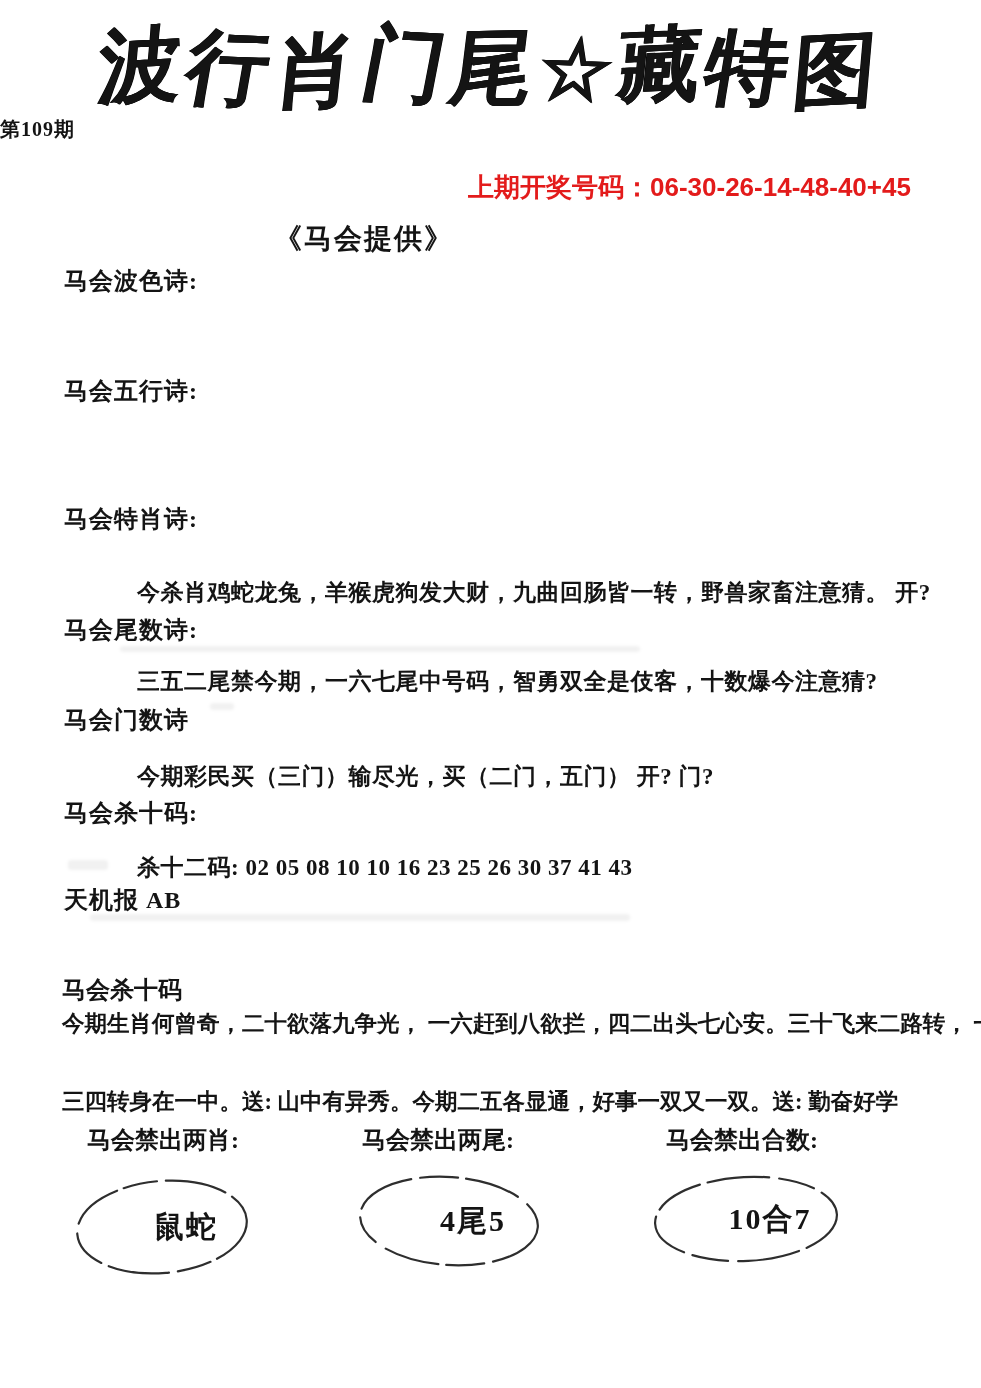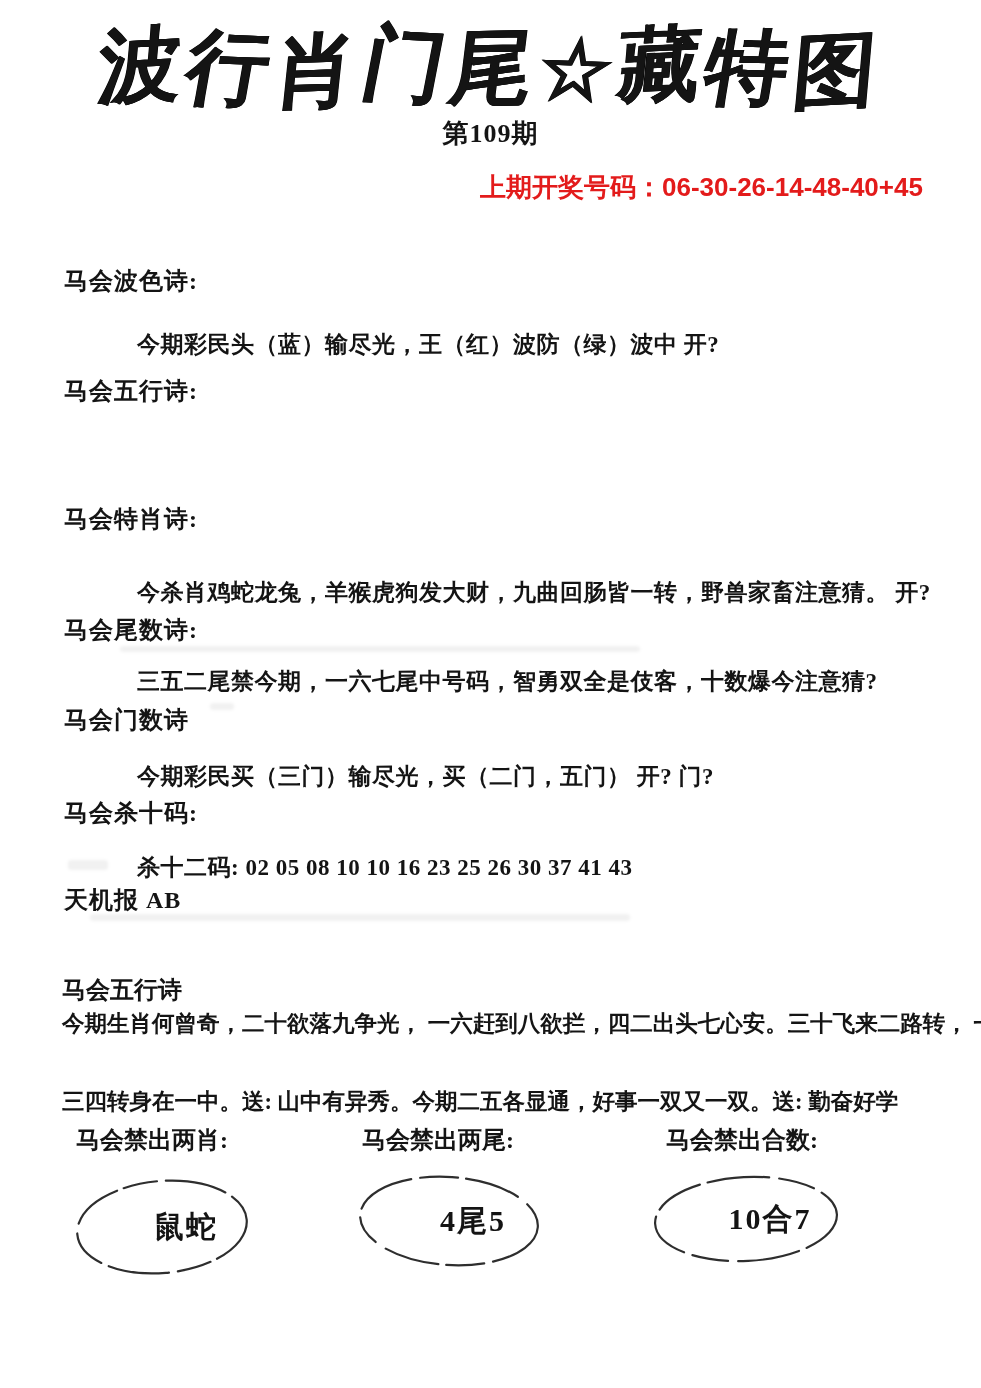--- a/index.html
+++ b/index.html
@@ -16,28 +16,27 @@
   .title{
     top:20px;left:0;right:0;
     text-align:center;
     font-size:82px;line-height:1.2;
     font-weight:900;
     transform:skewX(-8deg);
     letter-spacing:6px;
     text-shadow:0.5px 0 0 #000, -0.5px 0 0 #000;
   }
   .issue{
-    top:116px;left:0;right:0;text-align:center;
-    font-size:26px;font-weight:bold;letter-spacing:1px;
+    top:116px;left:0;right:0;text-align:left;
+    font-size:20px;font-weight:bold;letter-spacing:1px;
   }
   .lastdraw{
     top:170px;left:468px;
     font-size:26px;font-weight:bold;
     font-family:"Liberation Sans", sans-serif;
-    margin-left:12px;
   }
   .provider{top:220px;left:274px;font-size:28px;font-weight:bold;letter-spacing:2px;}
   .seclabel{left:64px;font-size:24px;font-weight:bold;letter-spacing:1px;}
   .secline{left:137px;font-size:23px;font-weight:bold;letter-spacing:0.5px;}
   .pj-label{top:974px;left:62px;font-size:24px;font-weight:bold;}
   .pj-line{left:62px;width:910px;font-size:22.5px;font-weight:bold;letter-spacing:0;}
   .forb-label{top:1124px;font-size:24px;font-weight:bold;}
   .oval{
     position:absolute;
     display:flex;align-items:center;justify-content:center;
@@ -53,45 +52,45 @@
   }
 </style>
 </head>
 <body>
 
 <div class="sheet">
 
   <div class="abs title"><span style="display: inline-block; transform: rotate(-3deg) translateY(-3px);">波</span><span style="display: inline-block; transform: rotate(2deg) translateY(0px);">行</span><span style="display: inline-block; transform: rotate(-2deg) translateY(3px);">肖</span><span style="display: inline-block; transform: rotate(3deg) translateY(-3px);">门</span><span style="display: inline-block; transform: rotate(-1deg) translateY(0px);">尾</span><span style="display: inline-block; transform: rotate(2deg) translateY(3px);">☆</span><span style="display: inline-block; transform: rotate(-2.5deg) translateY(-3px);">藏</span><span style="display: inline-block; transform: rotate(1.5deg) translateY(0px);">特</span><span style="display: inline-block; transform: rotate(-3deg) translateY(3px);">图</span></div>
   <div class="abs issue">第109期</div>
   <div class="abs lastdraw" style="color: rgb(227, 27, 27);">上期开奖号码：06-30-26-14-48-40+45</div>
+  <div class="abs provider">《马会提供》</div>
 
   <div class="abs seclabel" style="top:265px">马会波色诗:</div>
-  <div class="abs secline" style="top:329px">今期彩民头（蓝）输尽光，王（红）波防（绿）波中 开?</div>
 
   <div class="abs seclabel" style="top:375px">马会五行诗:</div>
 
   <div class="abs seclabel" style="top:503px">马会特肖诗:</div>
   <div class="abs secline" style="top:577px">今杀肖鸡蛇龙兔，羊猴虎狗发大财，九曲回肠皆一转，野兽家畜注意猜。 开?</div>
 
   <div class="abs seclabel" style="top:614px">马会尾数诗:</div>
   <div class="abs secline" style="top:666px">三五二尾禁今期，一六七尾中号码，智勇双全是伎客，十数爆今注意猜?</div>
 
   <div class="abs seclabel" style="top:704px">马会门数诗</div>
   <div class="abs secline" style="top:761px">今期彩民买（三门）输尽光，买（二门，五门） 开? 门?</div>
 
   <div class="abs seclabel" style="top:797px">马会杀十码:</div>
   <div class="abs secline" style="top:852px">杀十二码: 02 05 08 10 10 16 23 25 26 30 37 41 43</div>
 
   <div class="abs seclabel" style="top:884px">天机报 AB</div>
 
-  <div class="abs pj-label">马会五行诗</div>
+  <div class="abs pj-label">马会杀十码</div>
   <div class="abs pj-line" style="top:1008px">今期生肖何曾奇，二十欲落九争光， 一六赶到八欲拦，四二出头七心安。三十飞来二路转， 一</div>
   <div class="abs pj-line" style="top:1086px">三四转身在一中。送: 山中有异秀。今期二五各显通，好事一双又一双。送: 勤奋好学</div>
 
-  <div class="abs forb-label" style="left:76px">马会禁出两肖:</div>
+  <div class="abs forb-label" style="left:87px">马会禁出两肖:</div>
   <div class="abs forb-label" style="left:362px">马会禁出两尾:</div>
   <div class="abs forb-label" style="left:666px">马会禁出合数:</div>
 
   <div class="oval" style="left:72px;top:1176px;width:180px;height:102px">
     <svg viewBox="0 0 180 102" preserveAspectRatio="none">
       <ellipse cx="90" cy="51" rx="85" ry="46" fill="none" stroke="#2e2e2e" stroke-width="2.2" stroke-dasharray="52 7 34 9 61 8 40 10" stroke-linecap="round" transform="rotate(-5 90 51)"></ellipse>
     </svg>
     <span class="val">鼠蛇</span>
   </div>
 

